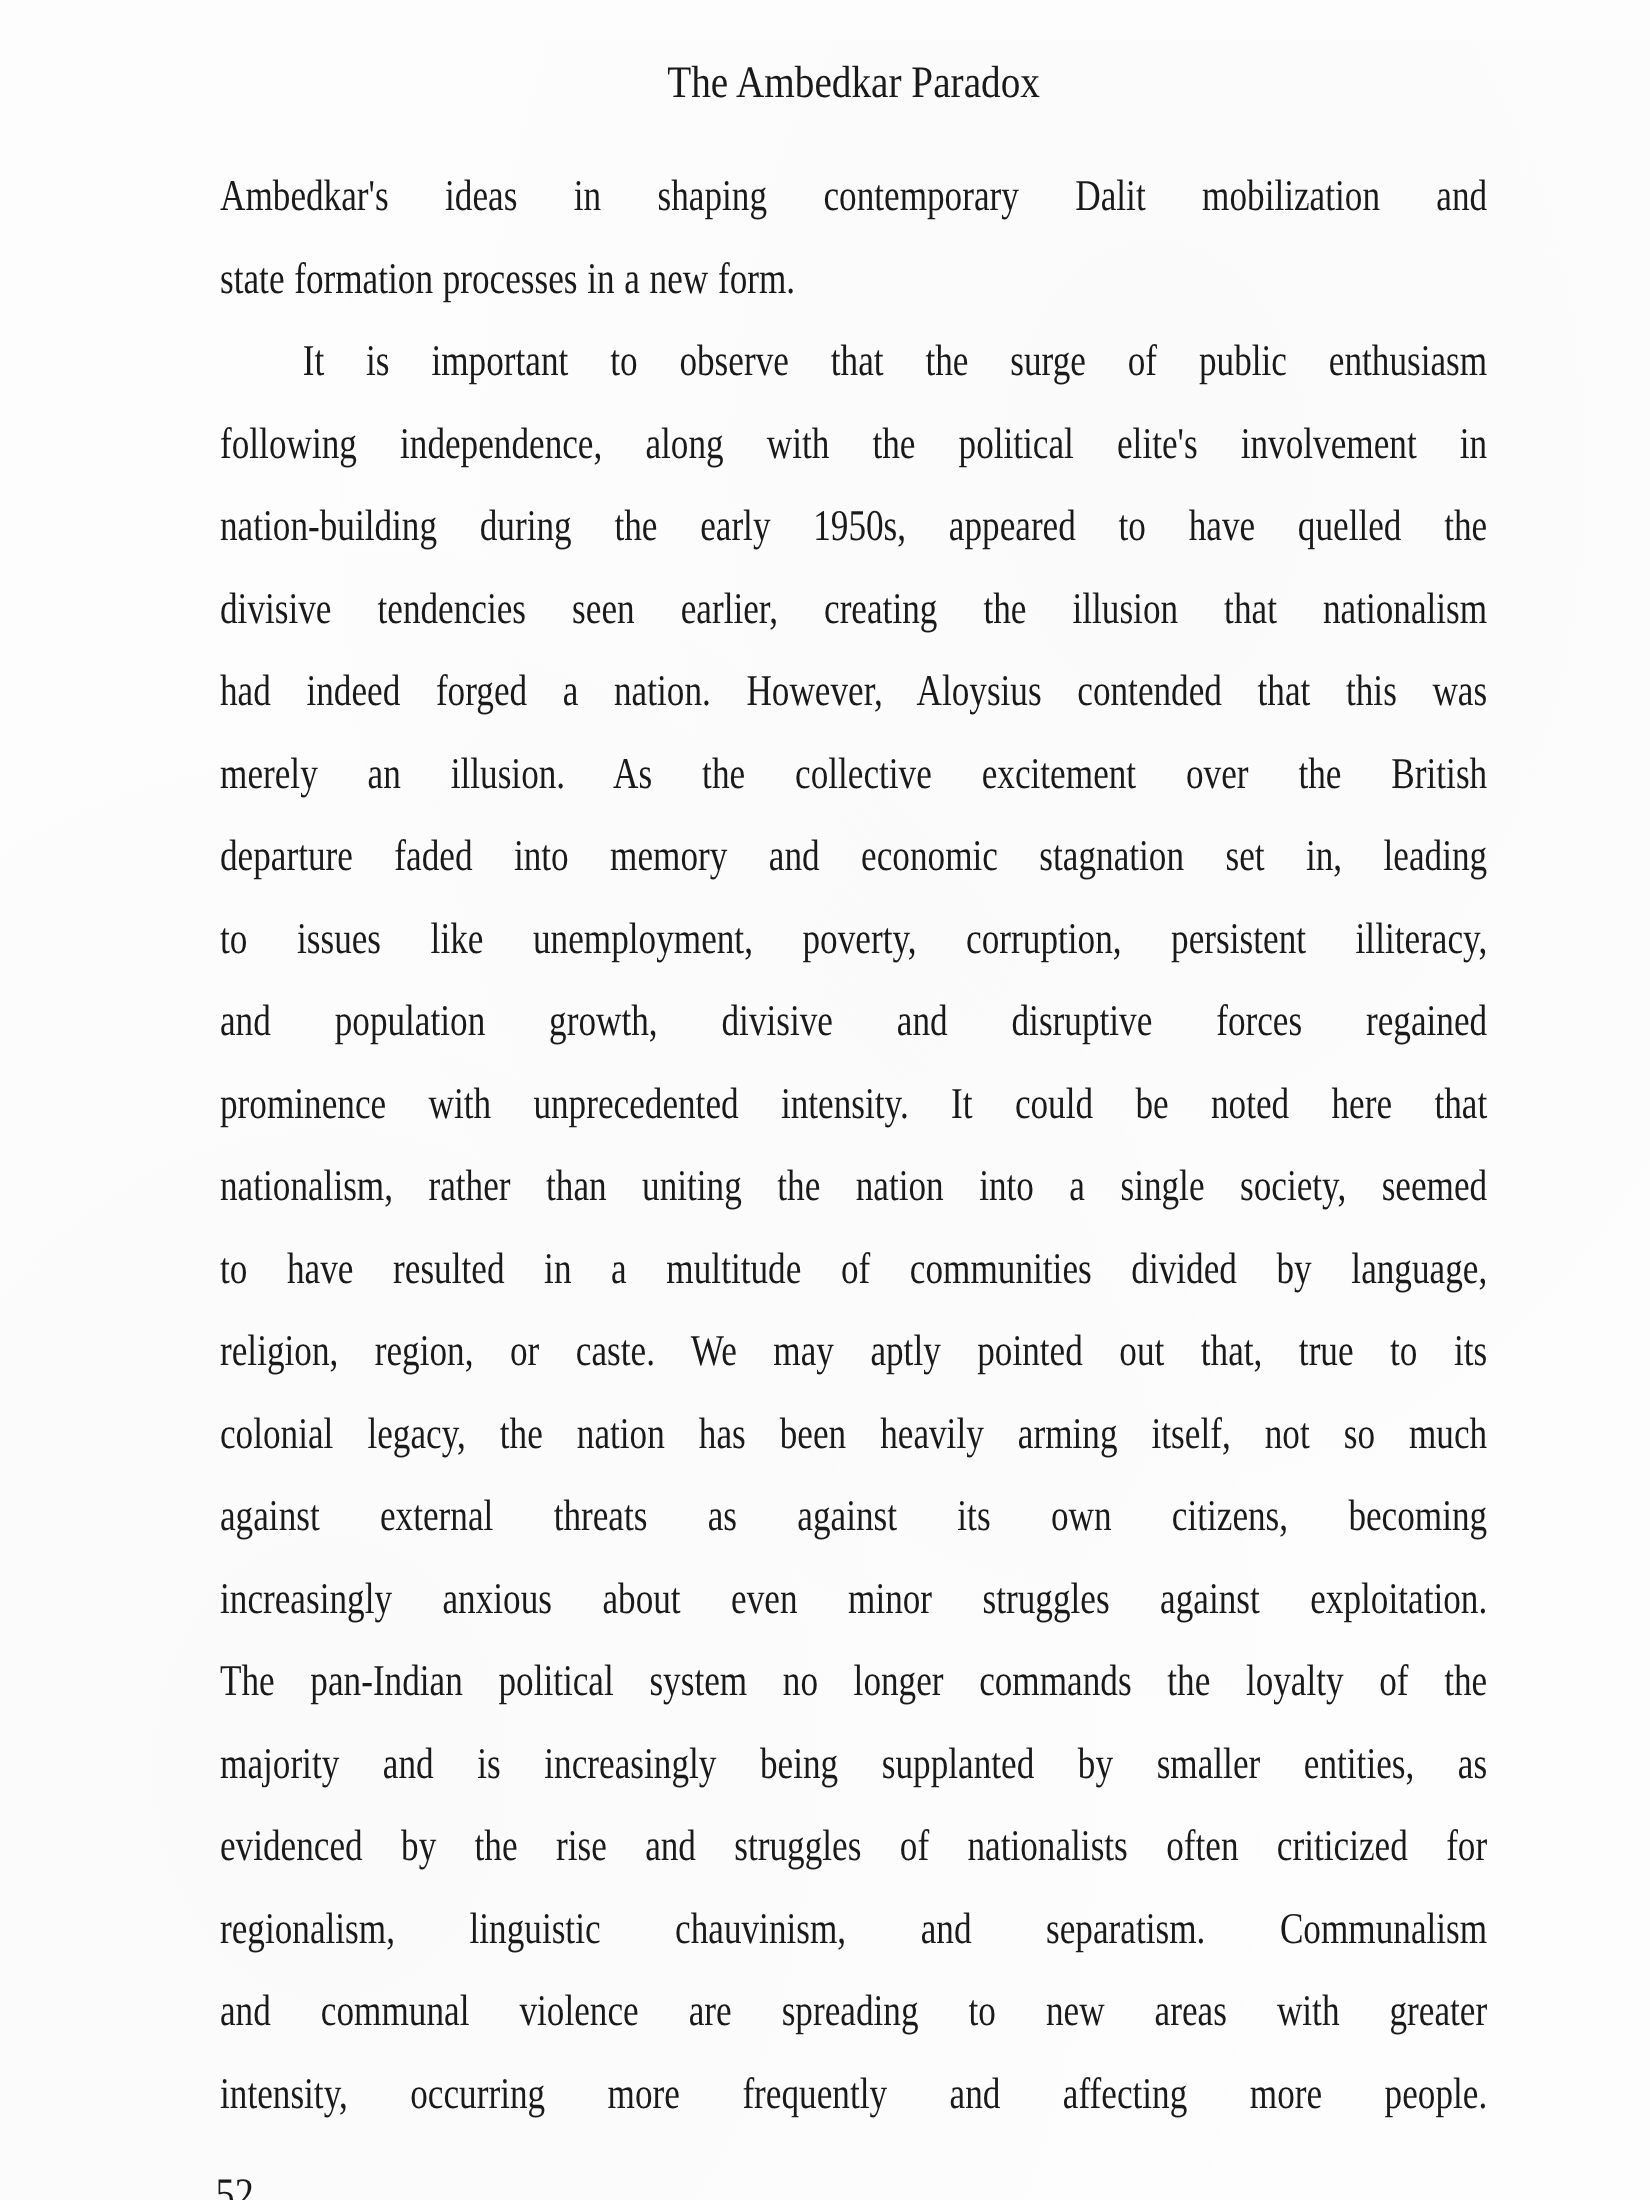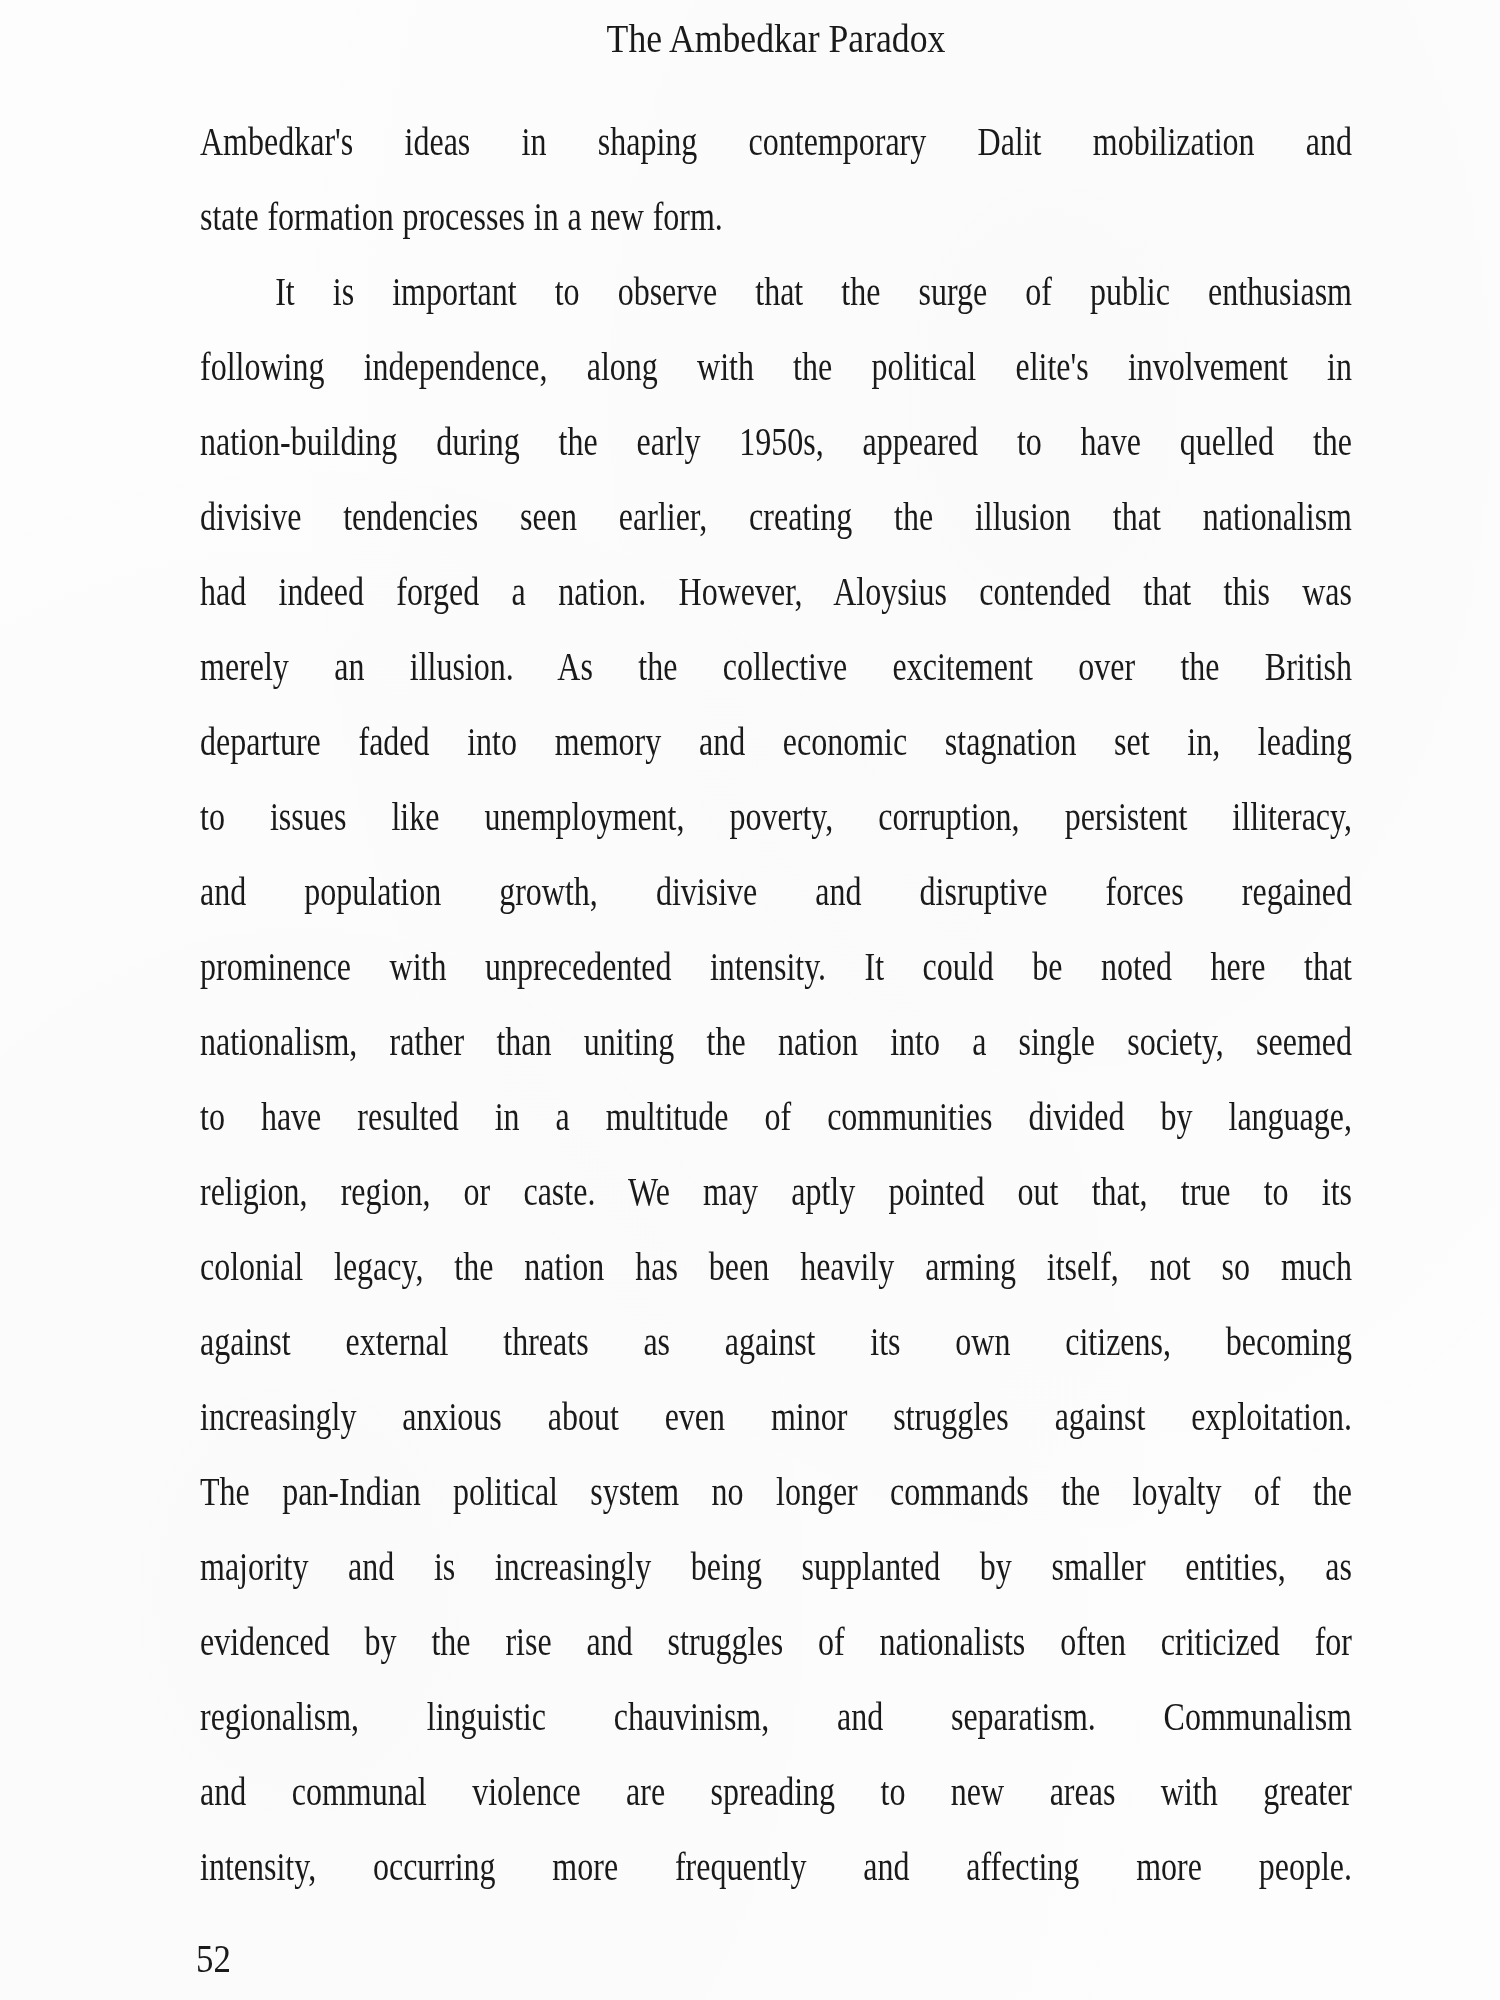--- a/index.html
+++ b/index.html
@@ -15,20 +15,21 @@
     font-family: "Liberation Serif", serif;
     color: #1a1a1a;
   }
   .scan-page {
     position: absolute;
     inset: 0;
     background:
       radial-gradient(ellipse at 70% 20%, rgba(0,0,0,0.012), transparent 60%),
       radial-gradient(ellipse at 20% 80%, rgba(0,0,0,0.012), transparent 60%),
       #fdfdfd;
+    margin-top: 36px;
   }
   .page-header {
     position: absolute;
     left: 200px;
     top: 14px;
     width: 1152px;
     text-align: center;
     font-size: 41px;
     line-height: 48px;
     transform: scaleX(0.87);

